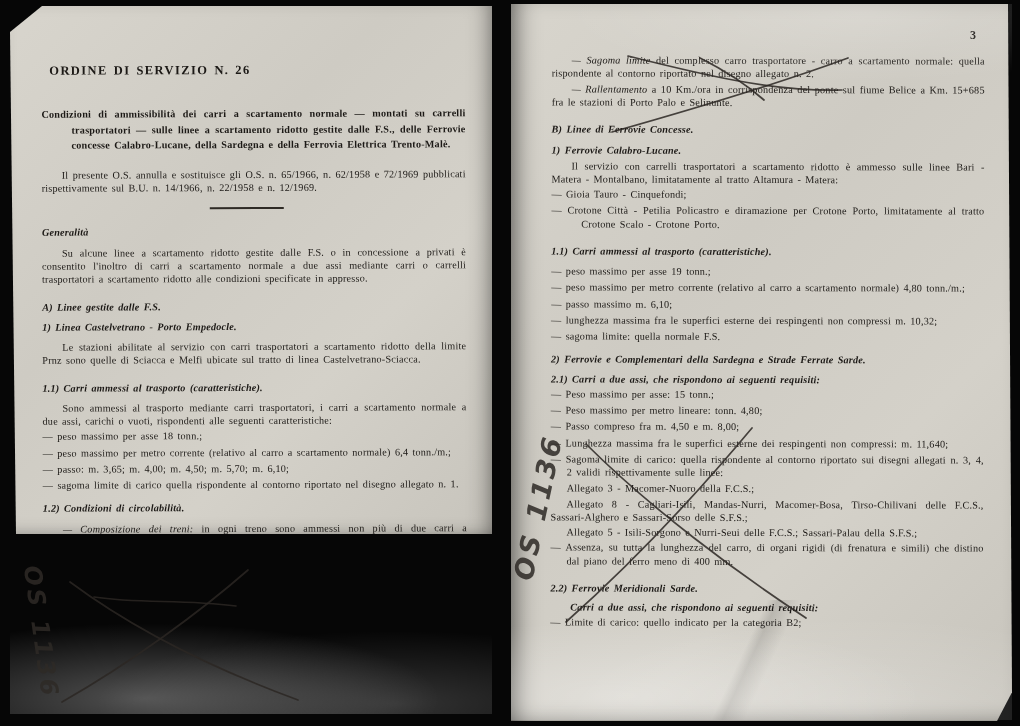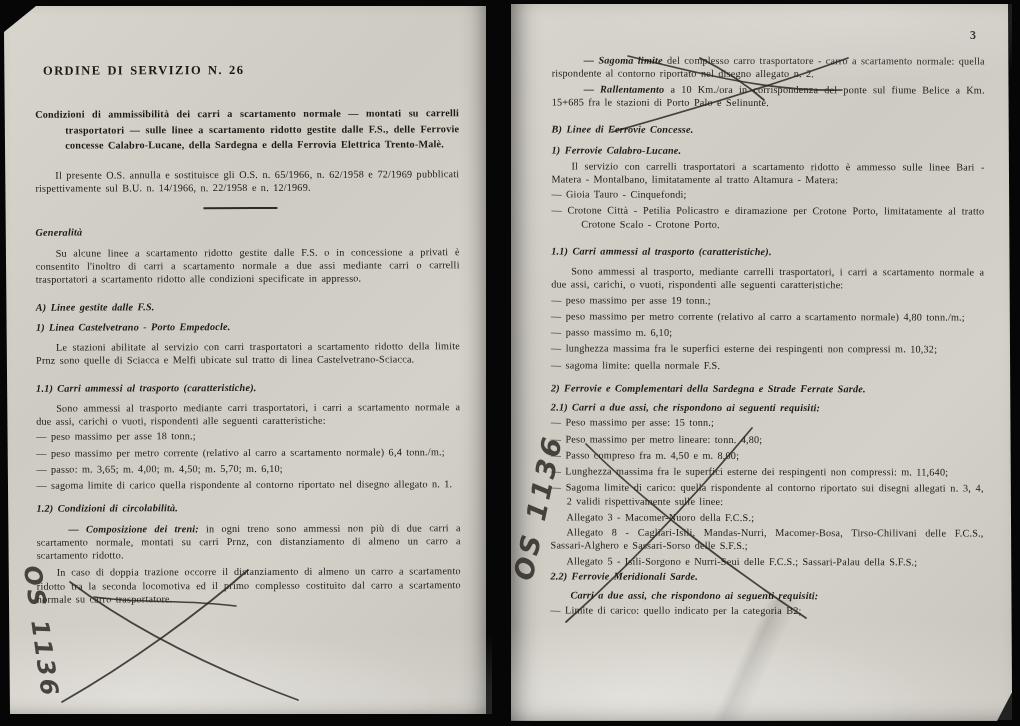--- a/index.html
+++ b/index.html
@@ -7,21 +7,21 @@
     width:1020px;height:726px;position:relative;overflow:hidden;
     background:#060606;
     font-family:"Liberation Serif",serif;
   }
   .page{
     position:absolute;
     background:linear-gradient(135deg,#d8d5cd 0%,#cecbc3 38%,#d4d1c9 68%,#c7c4bc 100%);
     color:#1c1916;
   }
   .page-left{
-    left:4px;top:6px;width:482px;height:708px;
+    left:10px;top:6px;width:482px;height:528px;
     clip-path:polygon(32px 0,100% 0,100% 100%,6px 100%,0 26px);
     box-shadow:inset -16px 0 22px -14px rgba(0,0,0,.45), inset 0 -10px 18px -12px rgba(0,0,0,.3);
   }
   .page-right{
     left:511px;top:4px;width:501px;height:717px;
     clip-path:polygon(0 0,99.2% 0,100% 96%,97% 100%,0 100%);
     box-shadow:inset 18px 0 24px -14px rgba(0,0,0,.55), inset 0 -12px 20px -12px rgba(0,0,0,.3);
   }
   .content{
     position:absolute;inset:0;
@@ -29,21 +29,21 @@
   }
   .content-left{padding:56px 26px 0 32px;transform:rotate(-.2deg);}
   .content-right{padding:50px 28px 0 40px;transform:rotate(.15deg);}
 
   .doc-title{font-size:12.5px;font-weight:700;letter-spacing:1.4px;margin:0 0 28px 8px;}
   .subject{font-weight:700;text-align:justify;padding-left:30px;text-indent:-30px;line-height:1.5;margin:0 0 16px 0;}
   .para{text-align:justify;text-indent:20px;margin:0 0 10px 0;}
   .divider{width:74px;height:2px;background:#2e2a25;margin:12px 0 16px 168px;}
   .h-it{font-style:italic;font-weight:700;margin:0 0 8px 0;}
   .h-num{font-style:italic;font-weight:700;margin:0 0 7px 0;}
-  .lead{font-style:italic;font-weight:700;margin-left:12px;}
+  .lead{font-style:italic;font-weight:400;}
   .li{text-align:justify;padding-left:30px;text-indent:-30px;margin:0 0 3px 0;}
   .li-tight{padding-left:16px;text-indent:-16px;}
   .sub{text-align:justify;text-indent:16px;margin:0 0 2px 0;}
   .mb14{margin-bottom:14px;} .mb10{margin-bottom:10px;} .mb8{margin-bottom:8px;}
   .mb6{margin-bottom:6px;} .mb4{margin-bottom:4px;} .mb2{margin-bottom:2px;}
 
   .page-number{position:absolute;top:24px;right:36px;font-size:12px;font-weight:700;}
 
   .pen-overlay{position:absolute;left:0;top:0;width:1020px;height:726px;pointer-events:none;}
   .pen-overlay path{fill:none;stroke:#2b2723;stroke-width:1.7;stroke-linecap:round;opacity:.85;}
@@ -97,36 +97,36 @@
   <div class="page-number">3</div>
   <div class="content content-right">
     <div class="para mb2"><span class="lead">— Sagoma limite</span><span> del complesso carro trasportatore - carro a scartamento normale: quella rispondente al contorno riportato nel disegno allegato n. 2.</span></div>
     <div class="para mb14"><span class="lead">— Rallentamento</span><span> a 10 Km./ora in corrispondenza del ponte sul fiume Belice a Km. 15+685 fra le stazioni di Porto Palo e Selinunte.</span></div>
     <div class="h-num mb8">B)  Linee di Ferrovie Concesse.</div>
     <div class="h-num mb2">1)  Ferrovie Calabro-Lucane.</div>
     <div class="para mb2">Il servizio con carrelli trasportatori a scartamento ridotto è ammesso sulle linee Bari - Matera - Montalbano, limitatamente al tratto Altamura - Matera:</div>
     <div class="li">—  Gioia Tauro - Cinquefondi;</div>
     <div class="li mb14">—  Crotone Città - Petilia Policastro e diramazione per Crotone Porto, limitatamente al tratto Crotone Scalo - Crotone Porto.</div>
     <div class="h-num">1.1) Carri ammessi al trasporto (caratteristiche).</div>
-    <div class="para mb2">Sono ammessi al trasporto, mediante carrelli trasportatori, i carri a scartamento normale a due assi, carichi, o vuoti, rispondenti alle seguenti caratteristiche:</div>
     <div class="li">—  peso massimo per asse 19 tonn.;</div>
     <div class="li">—  peso massimo per metro corrente (relativo al carro a scartamento normale) 4,80 tonn./m.;</div>
     <div class="li">—  passo massimo m. 6,10;</div>
     <div class="li">—  lunghezza massima fra le superfici esterne dei respingenti non compressi m. 10,32;</div>
     <div class="li mb10">—  sagoma limite: quella normale F.S.</div>
     <div class="h-num mb6">2)  Ferrovie e Complementari della Sardegna e Strade Ferrate Sarde.</div>
     <div class="h-num mb2">2.1) Carri a due assi, che rispondono ai seguenti requisiti:</div>
     <div class="li li-tight">—  Peso massimo per asse: 15 tonn.;</div>
     <div class="li li-tight">—  Peso massimo per metro lineare: tonn. 4,80;</div>
     <div class="li li-tight">—  Passo compreso fra m. 4,50 e m. 8,00;</div>
     <div class="li li-tight">—  Lunghezza massima fra le superfici esterne dei respingenti non compressi: m. 11,640;</div>
     <div class="li li-tight">—  Sagoma limite di carico: quella rispondente al contorno riportato sui disegni allegati n. 3, 4, 2 validi rispettivamente sulle linee:</div>
     <div class="sub">Allegato 3 - Macomer-Nuoro della F.C.S.;</div>
     <div class="sub">Allegato 8 - Cagliari-Isili, Mandas-Nurri, Macomer-Bosa, Tirso-Chilivani delle F.C.S., Sassari-Alghero e Sassari-Sorso delle S.F.S.;</div>
     <div class="sub">Allegato 5 - Isili-Sorgono e Nurri-Seui delle F.C.S.; Sassari-Palau della S.F.S.;</div>
+    <div class="li li-tight mb14">—  Assenza, su tutta la lunghezza del carro, di organi rigidi (di frenatura e simili) che distino dal piano del ferro meno di 400 mm.</div>
     <div class="h-num mb6">2.2) Ferrovie Meridionali Sarde.</div>
     <div class="para h-it mb2" style="font-weight:700;">Carri a due assi, che rispondono ai seguenti requisiti:</div>
     <div class="li li-tight">—  Limite di carico: quello indicato per la categoria B2;</div>
   </div>
 </div>
 
 <div class="wrinkle wr-l"></div>
 <div class="wrinkle wr-r"></div>
 <div class="wrinkle wr-rt"></div>
 

